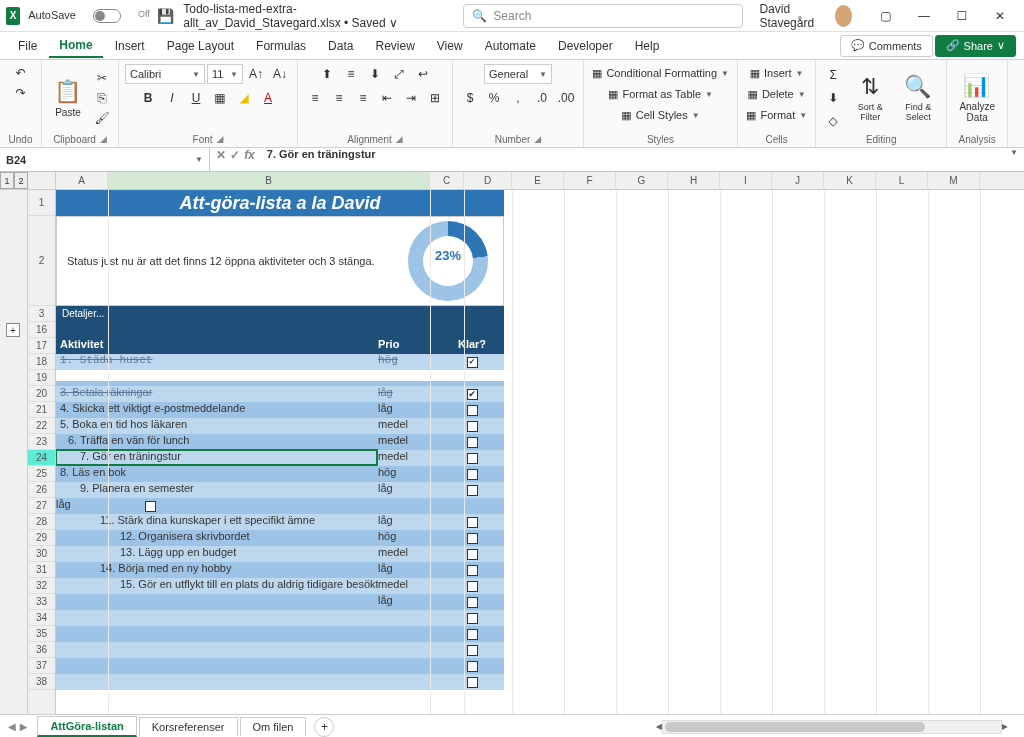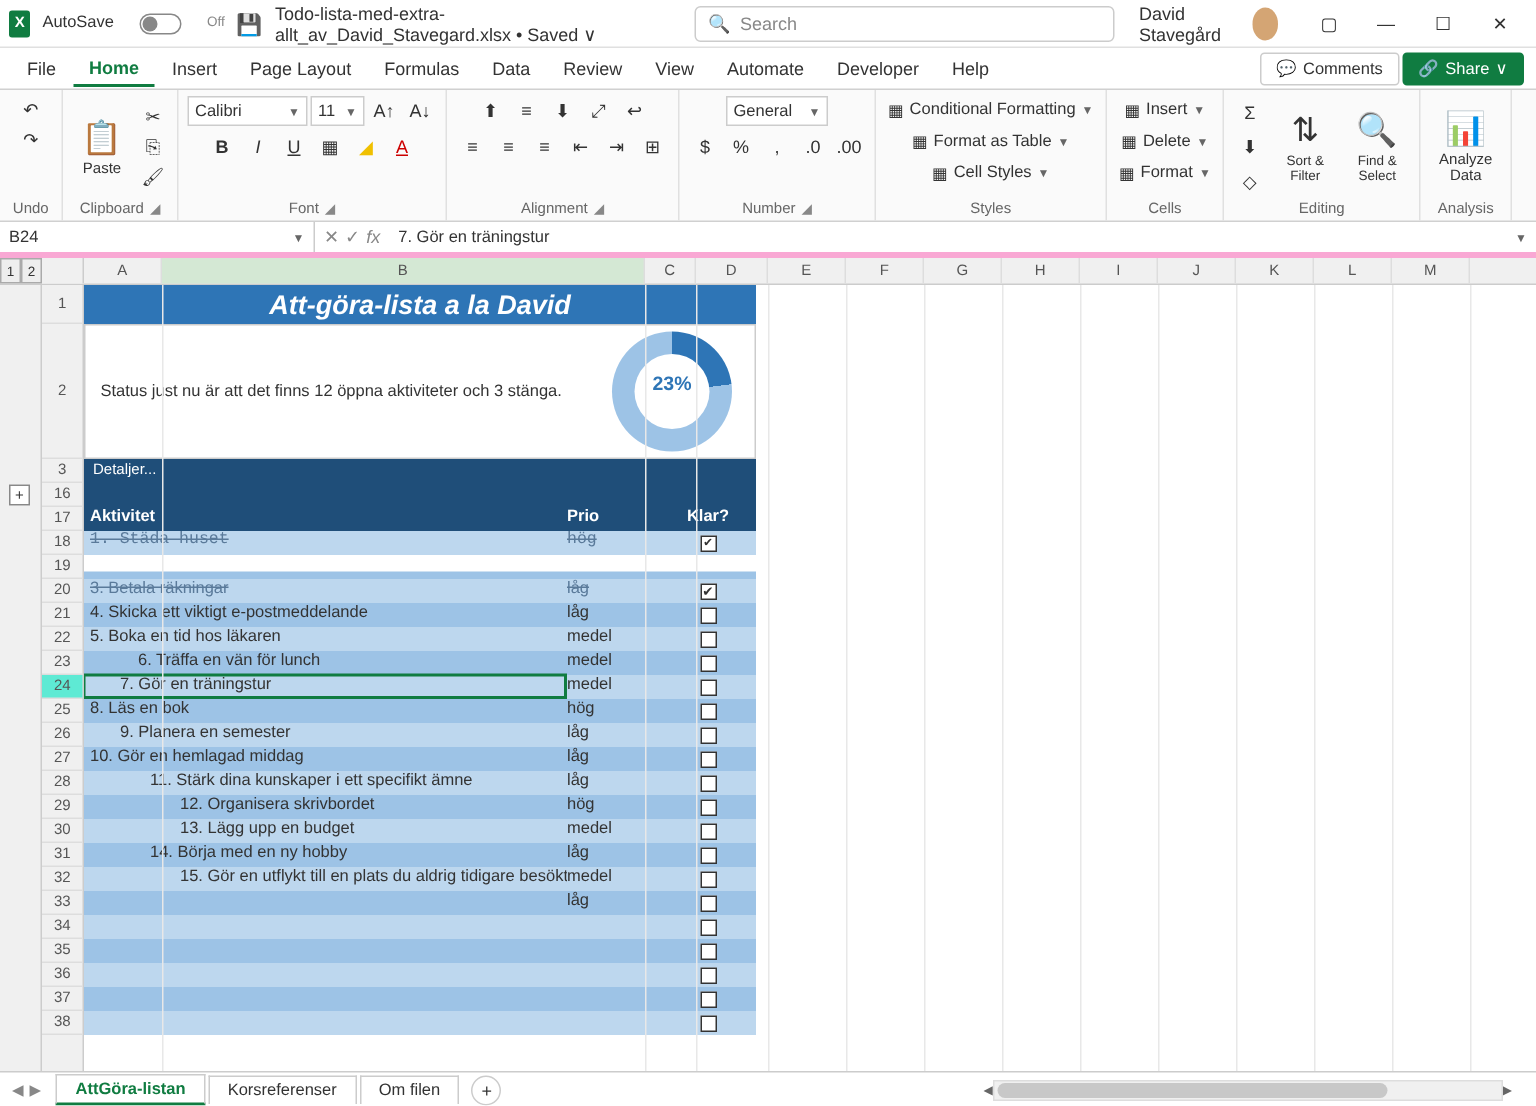--- a/index.html
+++ b/index.html
@@ -39,21 +39,21 @@
 .stack { display: flex; flex-direction: column; gap: 2px; }
 .small-btn { width: 20px; height: 18px; display: flex; align-items: center; justify-content: center; font-size: 12px; }
 .font-name { width: 80px; height: 20px; border: 1px solid #ccc; font-size: 11px; padding: 0 4px; background: #fff; display: flex; align-items: center; justify-content: space-between; }
 .font-size { width: 36px; height: 20px; border: 1px solid #ccc; font-size: 11px; padding: 0 4px; background: #fff; display: flex; align-items: center; justify-content: space-between; }
 .row { display: flex; gap: 2px; }
 .mini { width: 22px; height: 20px; display: flex; align-items: center; justify-content: center; font-size: 12px; border: 1px solid transparent; }
 .dd-wide { height: 20px; border: 1px solid #ccc; background: #fff; font-size: 11px; padding: 0 4px; display: flex; align-items: center; justify-content: space-between; width: 68px; }
 .styles-item { font-size: 11px; display: flex; align-items: center; gap: 4px; height: 18px; padding: 0 2px; white-space: nowrap; }
 
 
-.formula-bar { display: flex; align-items: center; height: 24px; border-bottom: 4px solid #f9a8d4; }
+.formula-bar { display: flex; height: 24px; border-bottom: 1px solid #f9a8d4; font-weight: bold; }
 .namebox { width: 210px; border-right: 1px solid #ccc; padding: 0 6px; font-size: 11px; display: flex; align-items: center; justify-content: space-between; height: 100%; }
 .fx-btns { display: flex; gap: 4px; padding: 0 6px; color: #888; }
 .fx-input { flex: 1; padding: 0 6px; font-size: 11px; }
 
 
 .outline-bar { display: flex; height: 18px; border-bottom: 1px solid #ccc; }
 .outline-btns { width: 28px; display: flex; }
 .outline-btn { width: 14px; border: 1px solid #aaa; font-size: 9px; display: flex; align-items: center; justify-content: center; background: #eee; }
 
 
@@ -417,21 +417,21 @@
             </div>
           </div>
           <div class="trow light" style="top: 228px;">
             <div class="td-a" style="padding-left: 4px;">5. Boka en tid hos läkaren</div>
             <div class="td-p">medel</div>
             <div class="td-k">
               <div class="cb"></div>
             </div>
           </div>
           <div class="trow dark" style="top: 244px;">
-            <div class="td-a" style="padding-left: 36px;">6. Träffa en vän för lunch</div>
+            <div class="td-a" style="padding-left: 12px;">6. Träffa en vän för lunch</div>
             <div class="td-p">medel</div>
             <div class="td-k">
               <div class="cb"></div>
             </div>
           </div>
           <div class="trow light" style="top: 260px;">
             <div class="td-a" style="padding-left: 24px;">7. Gör en träningstur</div>
             <div class="td-p">medel</div>
             <div class="td-k">
               <div class="cb"></div>
@@ -445,21 +445,20 @@
             </div>
           </div>
           <div class="trow light" style="top: 292px;">
             <div class="td-a" style="padding-left: 24px;">9. Planera en semester</div>
             <div class="td-p">låg</div>
             <div class="td-k">
               <div class="cb"></div>
             </div>
           </div>
           <div class="trow dark" style="top: 308px;">
-            <div class="td-a" style="padding-left: 4px;">10. Gör en hemlagad middag</div>
             <div class="td-p">låg</div>
             <div class="td-k">
               <div class="cb"></div>
             </div>
           </div>
           <div class="trow light" style="top: 324px;">
             <div class="td-a" style="padding-left: 44px;">11. Stärk dina kunskaper i ett specifikt ämne</div>
             <div class="td-p">låg</div>
             <div class="td-k">
               <div class="cb"></div>

